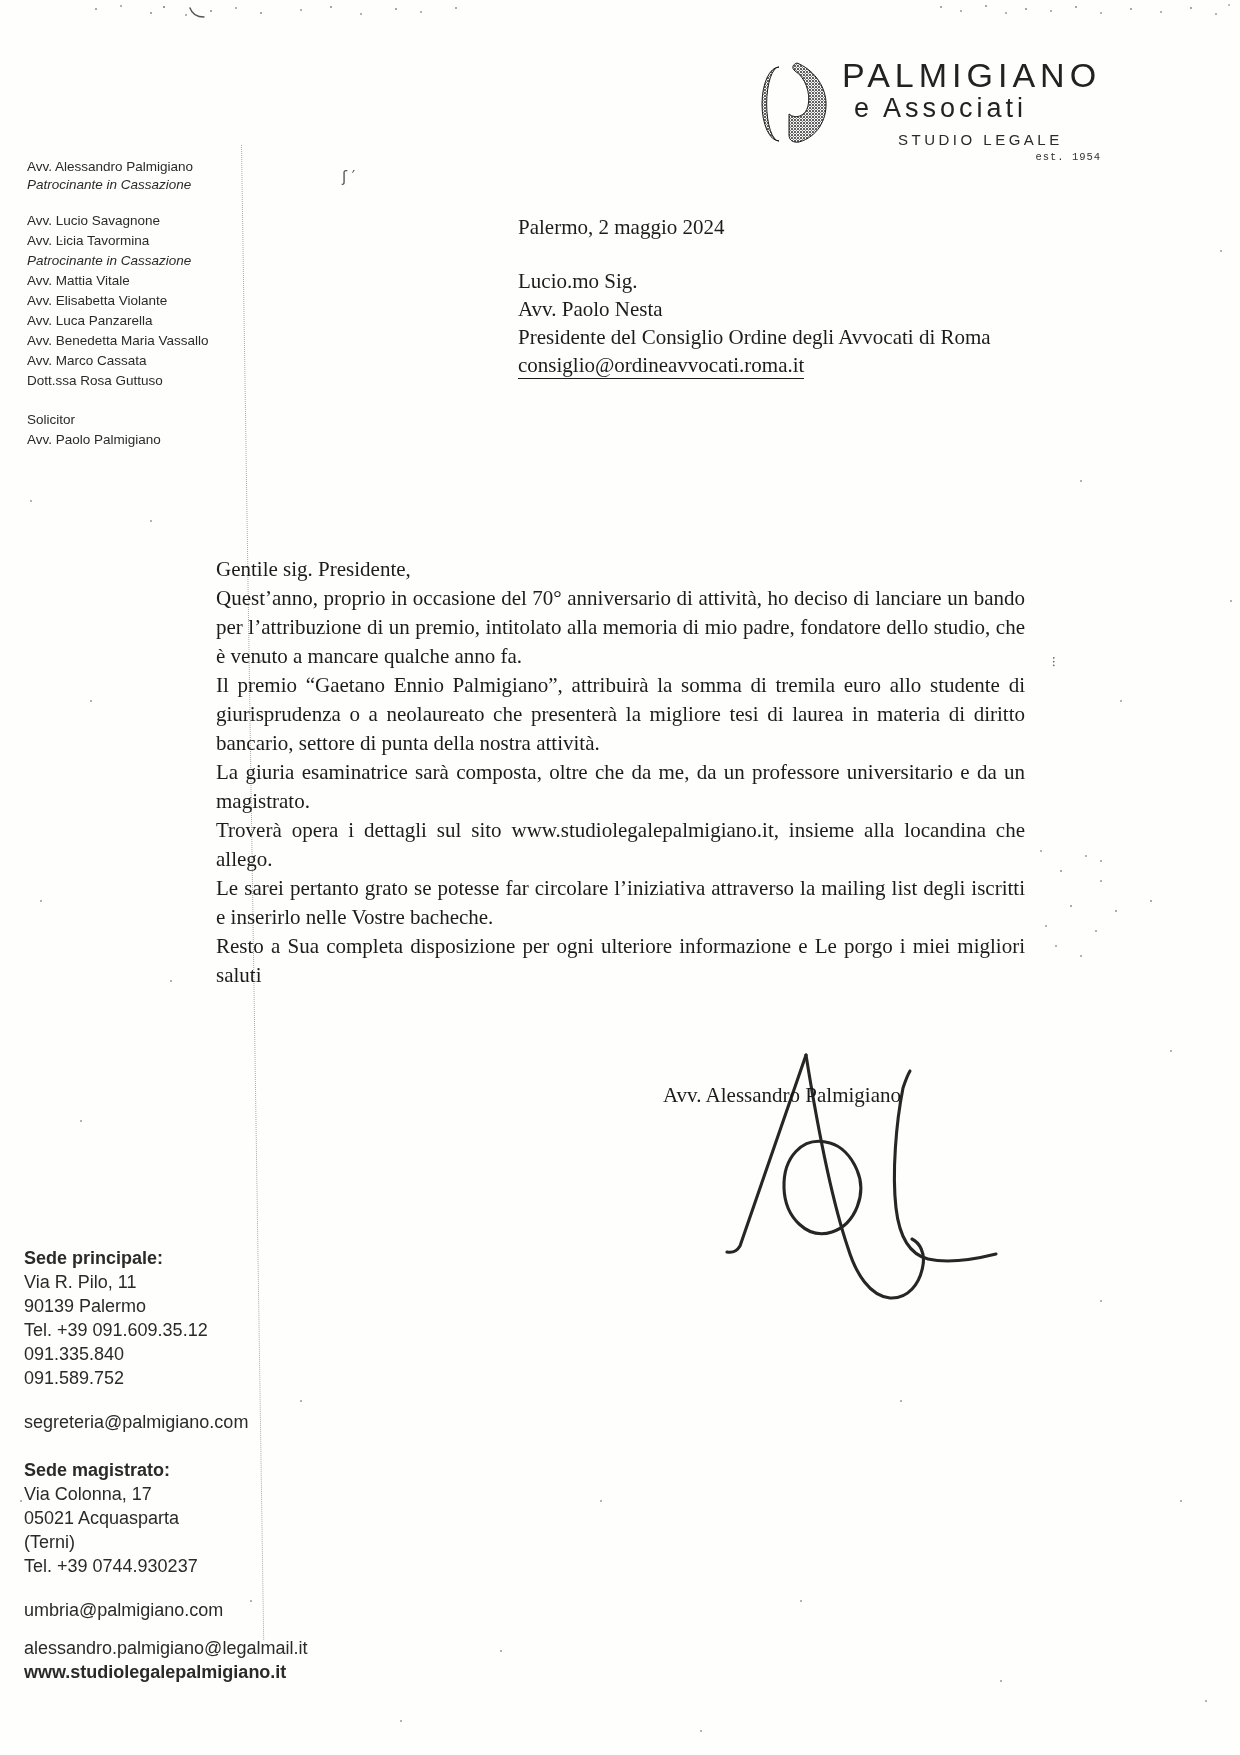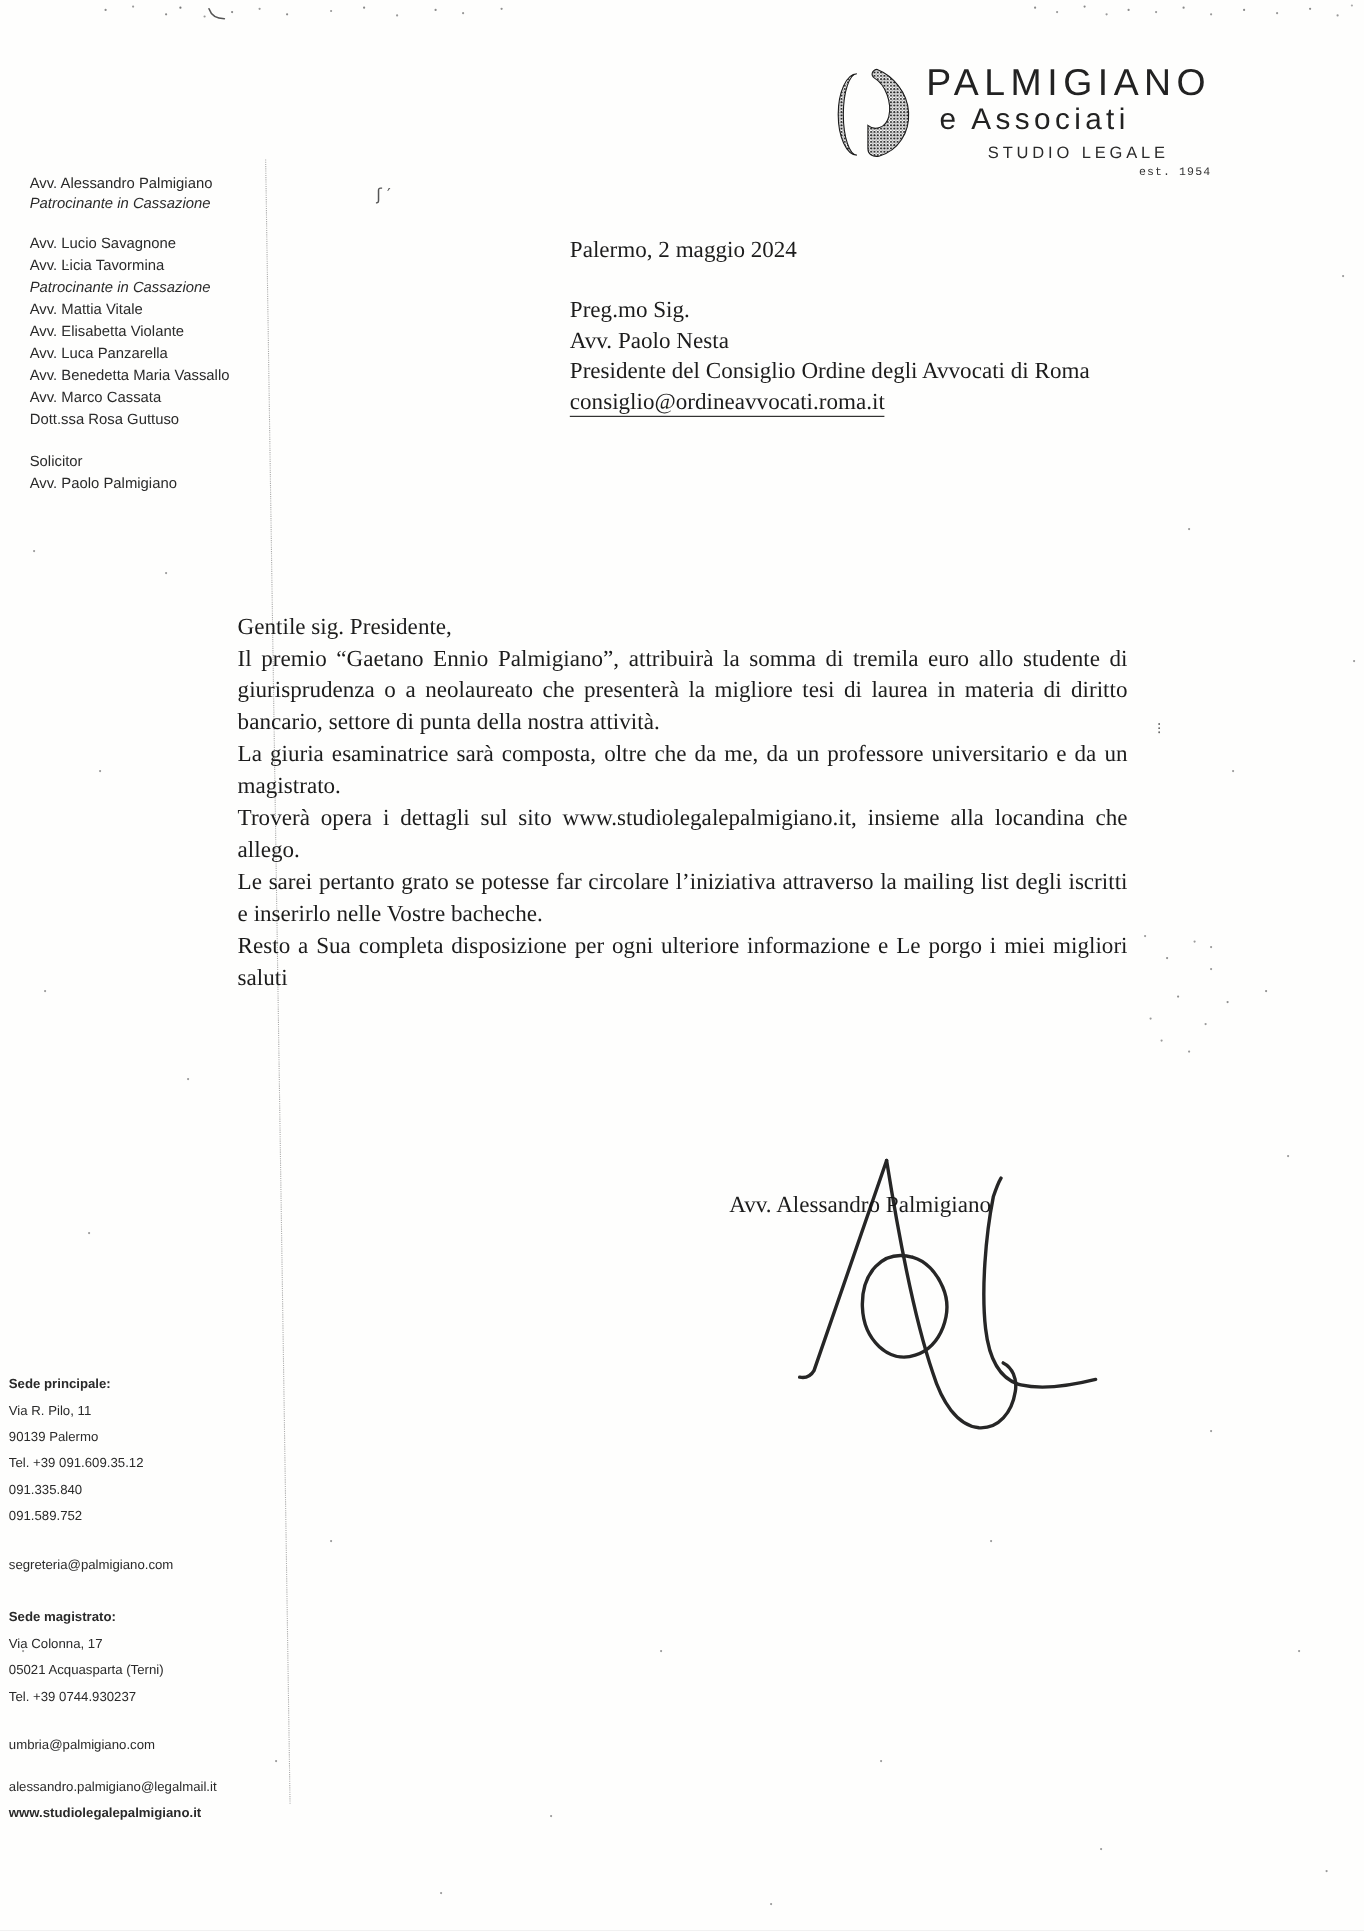--- a/index.html
+++ b/index.html
@@ -37,23 +37,23 @@
   .leftcol{
     position:absolute;left:27px;top:158px;width:185px;
     font-family:"Liberation Sans", sans-serif;
     font-size:13.5px;color:#2a2a2a;line-height:18px;
   }
   .lc-italic{font-style:italic;}
   .lc-roster{margin-top:17px;line-height:20px;}
   .lc-solicitor{margin-top:19px;line-height:20px;}
   
   .footcol{
-    position:absolute;left:8px;top:1246px;width:200px;
-    font-family:"Liberation Sans", sans-serif;
-    font-size:12px;color:#2a2a2a;line-height:24px;
+    position:absolute;left:24px;top:1246px;width:200px;
+    font-family:"Liberation Sans", sans-serif;
+    font-size:18px;color:#2a2a2a;line-height:24px;
   }
   .fc-bold{font-weight:bold;}
   .fc-gap20{margin-top:20px;}
   .fc-gap24{margin-top:24px;}
   .fc-gap14{margin-top:14px;}
   
   .dateline{position:absolute;left:518px;top:215px;font-size:21px;}
   .recipient{position:absolute;left:518px;top:267px;font-size:21px;line-height:28px;}
   .recipient .email{border-bottom:1.4px solid #1c1c1c;padding-bottom:1px;}
   .subject{position:absolute;left:222px;top:501px;font-size:21px;font-weight:bold;width:830px;}
@@ -149,29 +149,30 @@
     </div>
     <div class="lc-solicitor">
       <div>Solicitor</div>
       <div>Avv. Paolo Palmigiano</div>
     </div>
   </div>
 
   <div class="dateline">Palermo, 2 maggio 2024</div>
 
   <div class="recipient">
-    <div>Preg.mo Sig.</div>
+    <div>Lucio.mo Sig.</div>
     <div>Avv. Paolo Nesta</div>
     <div>Presidente del Consiglio Ordine degli Avvocati di Roma</div>
     <div><span class="email">consiglio@ordineavvocati.roma.it</span></div>
   </div>
 
 
   <div class="bodytext">
     <p>Gentile sig. Presidente,</p>
+    <p>Quest’anno, proprio in occasione del 70° anniversario di attività, ho deciso di lanciare un bando per l’attribuzione di un premio, intitolato alla memoria di mio padre, fondatore dello studio, che è venuto a mancare qualche anno fa.</p>
     <p>Il premio “Gaetano Ennio Palmigiano”, attribuirà la somma di tremila euro allo studente di giurisprudenza o a neolaureato che presenterà la migliore tesi di laurea in materia di diritto bancario, settore di punta della nostra attività.</p>
     <p>La giuria esaminatrice sarà composta, oltre che da me, da un professore universitario e da un magistrato.</p>
     <p>Troverà opera i dettagli sul sito www.studiolegalepalmigiano.it, insieme alla locandina che allego.</p>
     <p>Le sarei pertanto grato se potesse far circolare l’iniziativa attraverso la mailing list degli iscritti e inserirlo nelle Vostre bacheche.</p>
     <p>Resto a Sua completa disposizione per ogni ulteriore informazione e Le porgo i miei migliori saluti</p>
   </div>
 
   <div class="sig-name">Avv. Alessandro Palmigiano</div>
   <svg class="sig-scrawl" width="350" height="265" viewBox="0 0 350 265">
     <g stroke="#141414" stroke-width="3.1" fill="none" stroke-linecap="round" stroke-linejoin="round" opacity="0.92">

